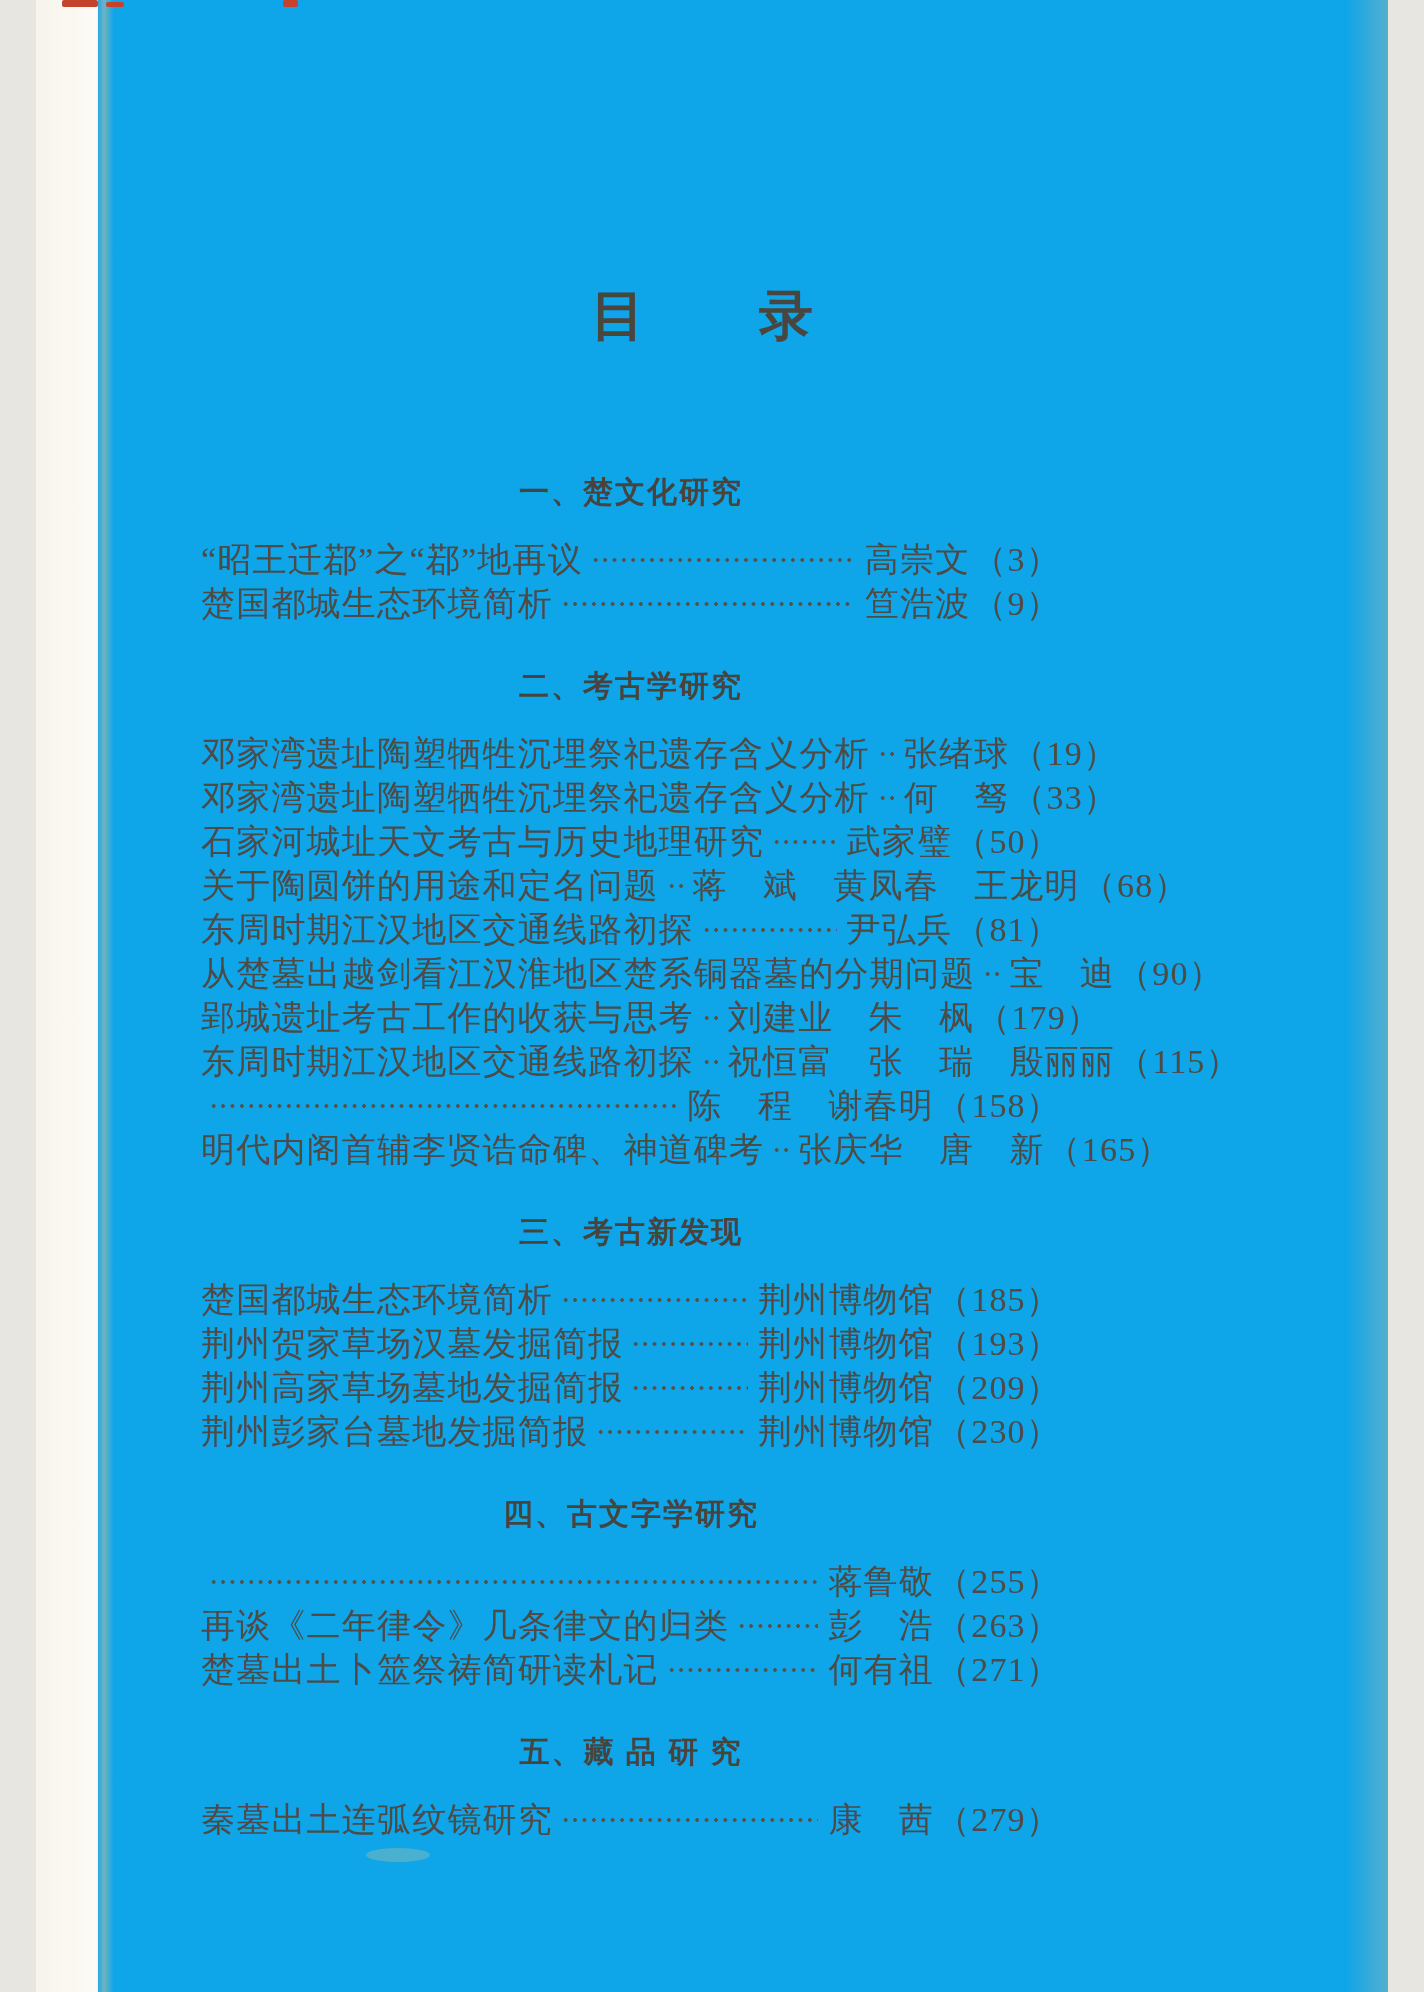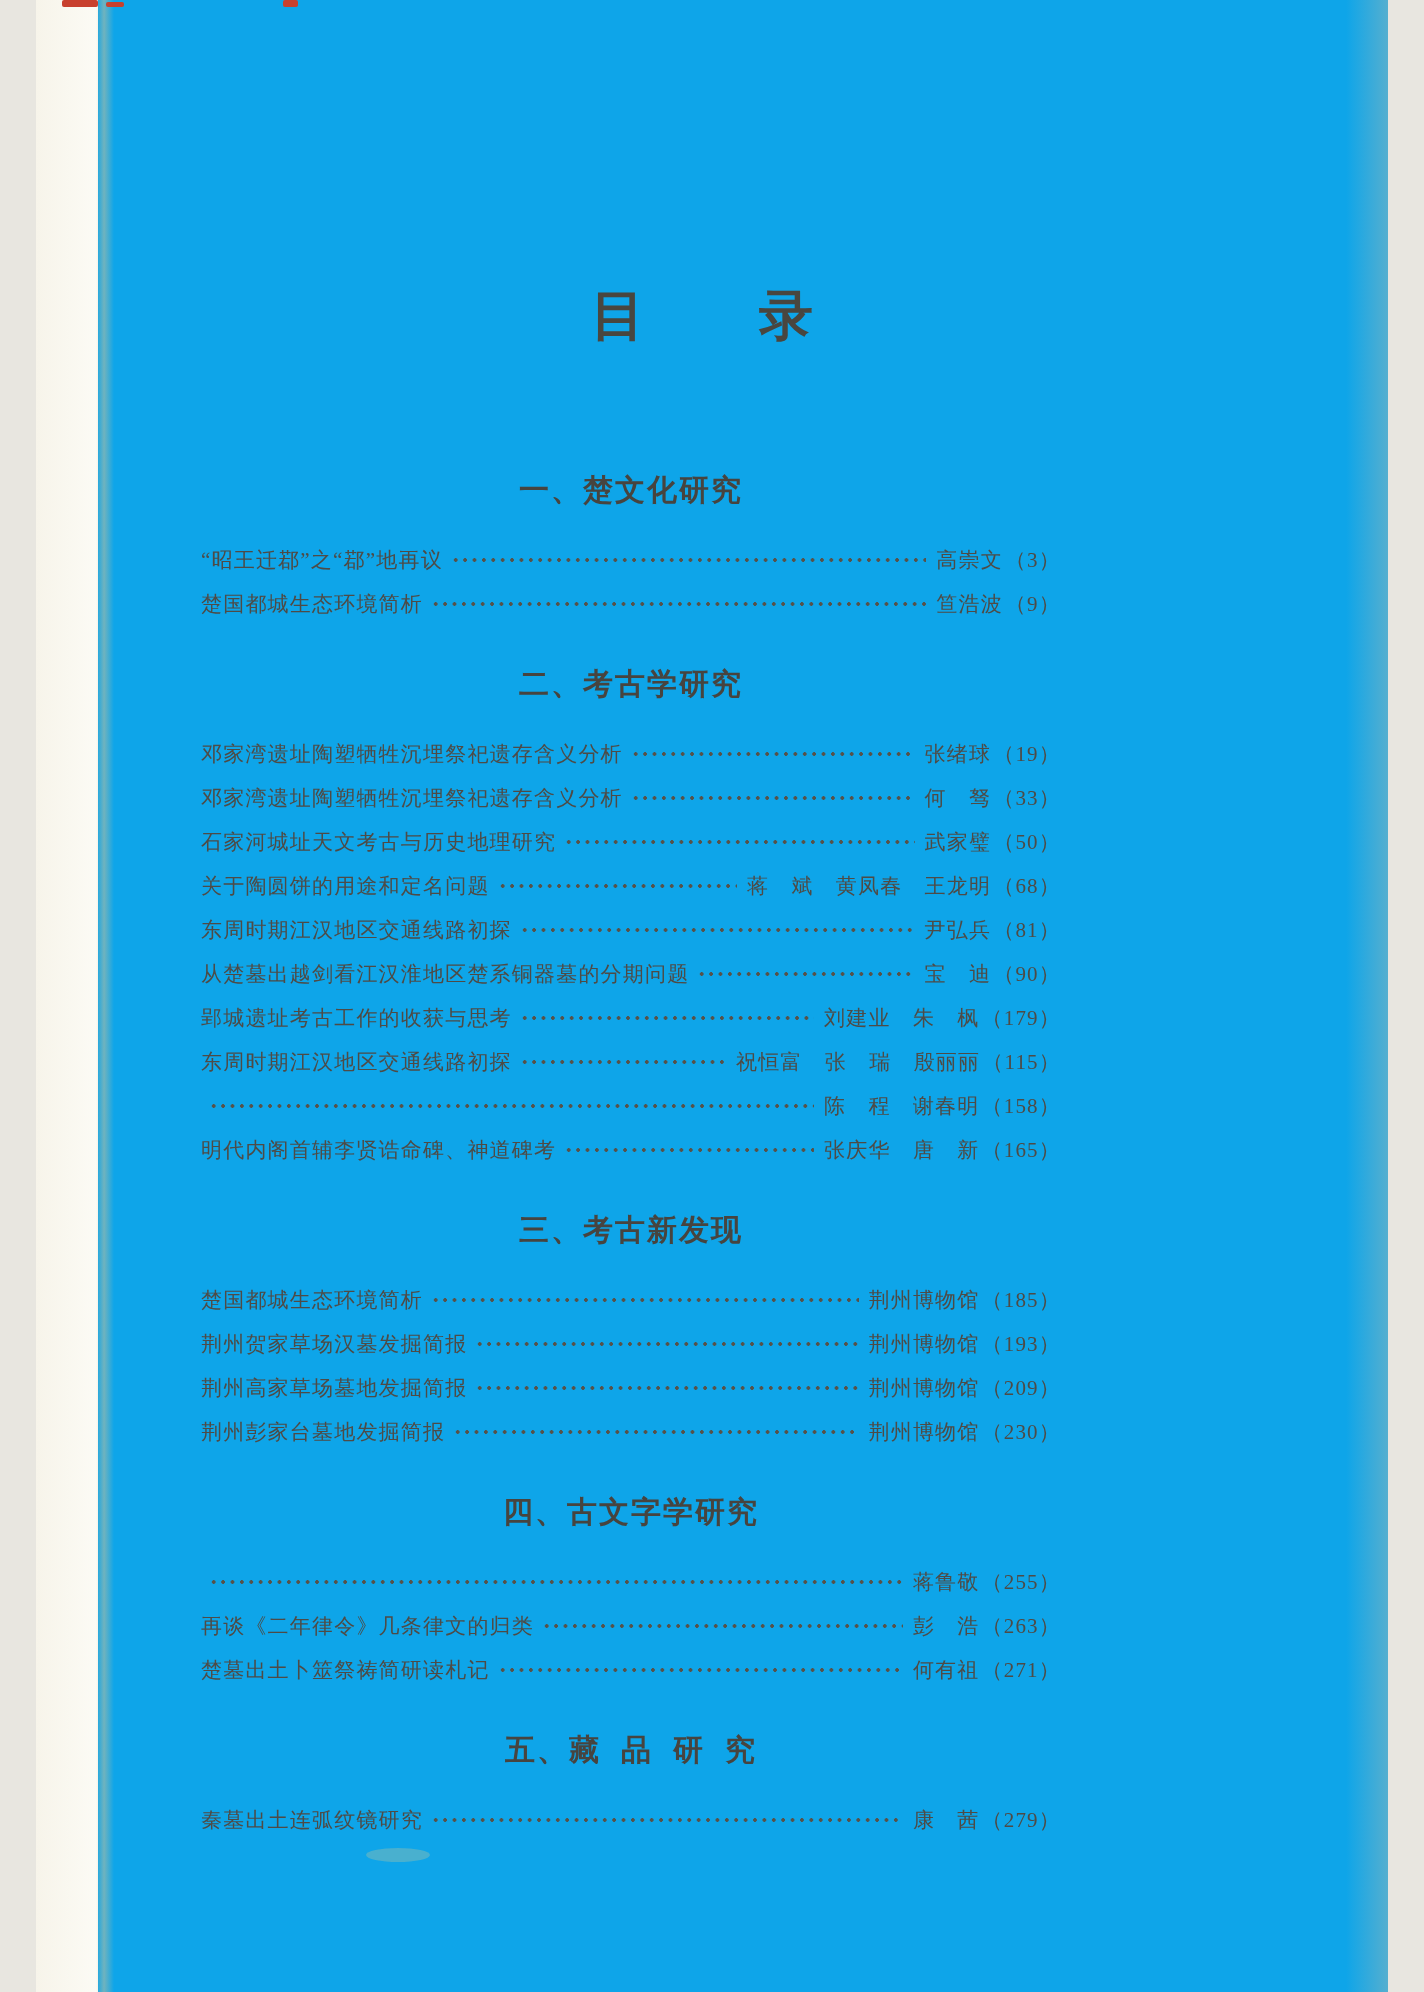--- a/index.html
+++ b/index.html
@@ -51,36 +51,36 @@
     text-align: center;
     font-size: 54px;
     line-height: 72px;
     font-weight: 700;
     letter-spacing: 2px;
     color: #49463f;
     white-space: pre;
   }
 
   .section-header {
-    font-family: Liberation Mono, monospace;
+    font-family: Liberation Sans, sans-serif;
     font-weight: 700;
     font-size: 30px;
     line-height: 40px;
     letter-spacing: 2px;
     text-align: center;
     color: #47443f;
     margin: 40px 0 26px 0;
     white-space: pre;
   }
   .section-header:first-child { margin-top: 120px; }
 
   .toc-row {
     display: flex;
     align-items: flex-end;
-    font-size: 21px;
+    font-size: 34px;
     line-height: 44px;
     letter-spacing: 1.2px;
     white-space: nowrap;
   }
   .entry-title { flex: 0 0 auto; }
   .leader {
     flex: 1 1 auto;
     min-width: 16px;
     height: 6px;
     align-self: center;

